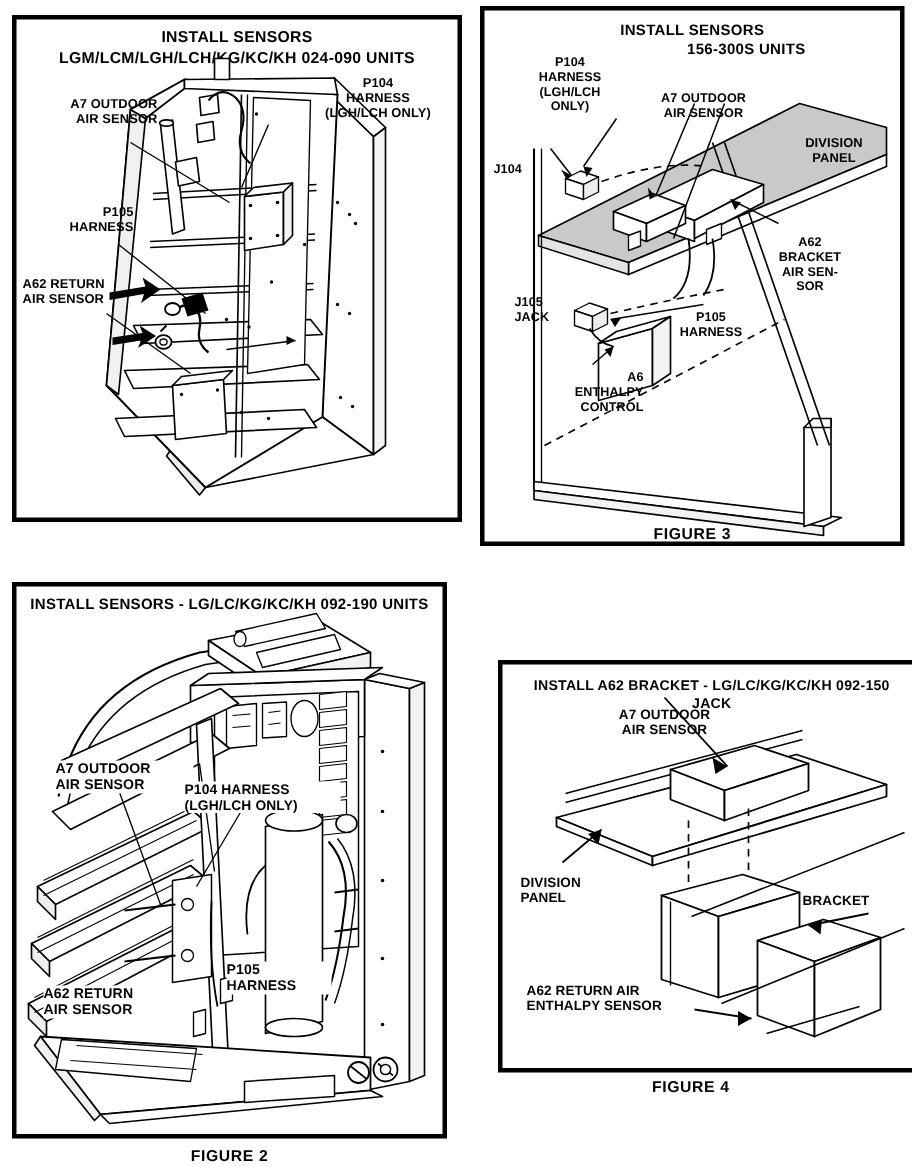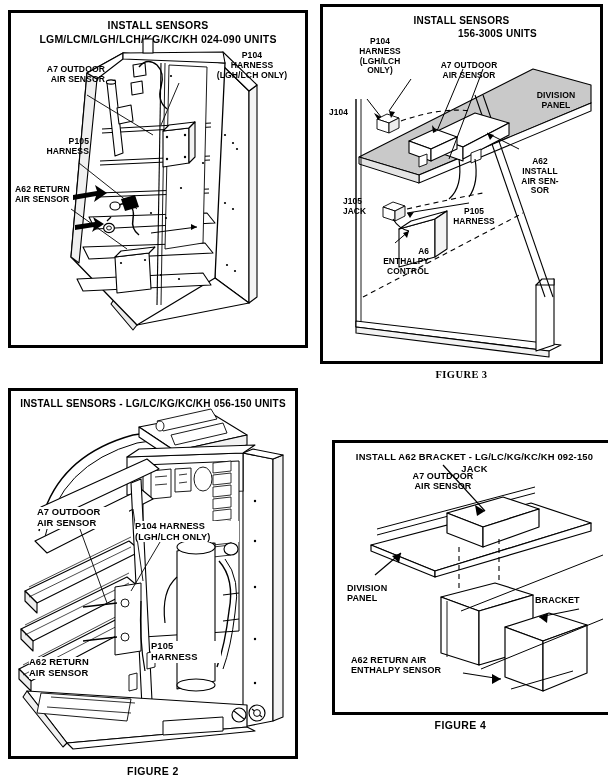--- a/index.html
+++ b/index.html
@@ -60,21 +60,21 @@
   .art {
     position: absolute;
     left: 0; top: 0;
     width: 100%; height: 100%;
     pointer-events: none;
   }
   
   #fig1-panel { left: 8px;  top: 10px;  width: 300px; height: 338px; }
   #fig1-cap   { left: 8px;  top: 354px; width: 300px; }
   #fig3-panel { left: 320px; top: 4px;  width: 283px; height: 360px; }
-  #fig3-cap   { left: 320px; top: 369px; width: 283px; font-family: Liberation Serif, serif; }
+  #fig3-cap   { left: 320px; top: 350px; width: 283px; }
   #fig2-panel { left: 8px;  top: 388px; width: 290px; height: 371px; }
   #fig2-cap   { left: 8px;  top: 765px; width: 290px; }
   #fig4-panel { left: 332px; top: 440px; width: 285px; height: 275px; }
   #fig4-cap   { left: 318px; top: 719px; width: 285px; }
 </style>
 </head>
 <body>
 
 <div class="page">
 
@@ -284,40 +284,40 @@
 
     <div class="lbl" style="left:6px;   top:85px;  font-size:8.4px; text-align:left; width:40px;margin-top:16px;">J104</div>
 
     <div class="lbl" style="left:106px; top:54px;  font-size:8.4px; text-align:center; width:80px;">A7 OUTDOOR
 AIR SENSOR</div>
 
     <div class="lbl" style="left:200px; top:84px;  font-size:8.6px; text-align:center; width:66px;">DIVISION
 PANEL</div>
 
     <div class="lbl" style="left:188px; top:150px; font-size:8.4px; text-align:center; width:58px;">A62
-INSTALL
+BRACKET
 AIR SEN-
 SOR</div>
 
     <div class="lbl" style="left:20px;  top:190px; font-size:8.4px; text-align:left; width:48px;">J105
 JACK</div>
 
     <div class="lbl" style="left:118px; top:200px; font-size:8.4px; text-align:center; width:66px;">P105
 HARNESS</div>
 
     <div class="lbl" style="left:36px;  top:240px; font-size:8.4px; text-align:right; width:70px;">A6
 ENTHALPY
 CONTROL</div>
   </div>
 
   <div class="fig-caption" id="fig3-cap">FIGURE 3</div>
 
   <div class="panel" id="fig2-panel">
 
-    <div class="panel-title" style="top:7px; font-size:10px;">INSTALL SENSORS - LG/LC/KG/KC/KH 056-150 UNITS</div>
+    <div class="panel-title" style="top:7px; font-size:10px;">INSTALL SENSORS - LG/LC/KG/KC/KH 092-190 UNITS</div>
 
     <svg class="art" viewBox="0 0 284 365" aria-hidden="true">
       <g fill="none" stroke="#000" stroke-width="1.1" stroke-linejoin="round">
 
         <path d="M232 62 L262 68 L262 330 L232 336 Z" fill="#fff"></path>
         <path d="M262 68 L272 64 L272 326 L262 330 Z" fill="#f3f3f3"></path>
         <path d="M232 62 L242 58 L272 64 L262 68 Z" fill="#fff"></path>
         <g fill="#000" stroke="none">
           <circle cx="244" cy="110" r="1.2"></circle>
             <circle cx="244" cy="150" r="1.2"></circle>
@@ -426,21 +426,21 @@
       <g stroke="#000" stroke-width="0.9" fill="none">
         <path d="M66 130 L96 212"></path>
         <path d="M122 118 L132 190"></path>
         <path d="M152 146 L120 200"></path>
       </g>
     </svg>
 
     <div class="lbl" style="left:26px;  top:116px; font-size:9.4px; text-align:left; width:92px; background:#fff;">A7 OUTDOOR
 AIR SENSOR</div>
 
-    <div class="lbl" style="left:124px; top:130px; font-size:9.2px; text-align:left; width:104px; background:#fff;">P104 HARNESS
+    <div class="lbl" style="left:112px; top:130px; font-size:9.2px; text-align:left; width:104px; background:#fff;">P104 HARNESS
 (LGH/LCH ONLY)</div>
 
     <div class="lbl" style="left:140px; top:250px; font-size:9.4px; text-align:left; width:70px; background:#fff;">P105
 HARNESS</div>
 
     <div class="lbl" style="left:18px;  top:266px; font-size:9.4px; text-align:left; width:92px; background:#fff;">A62 RETURN
 AIR SENSOR</div>
   </div>
 
   <div class="fig-caption" id="fig2-cap">FIGURE 2</div>

